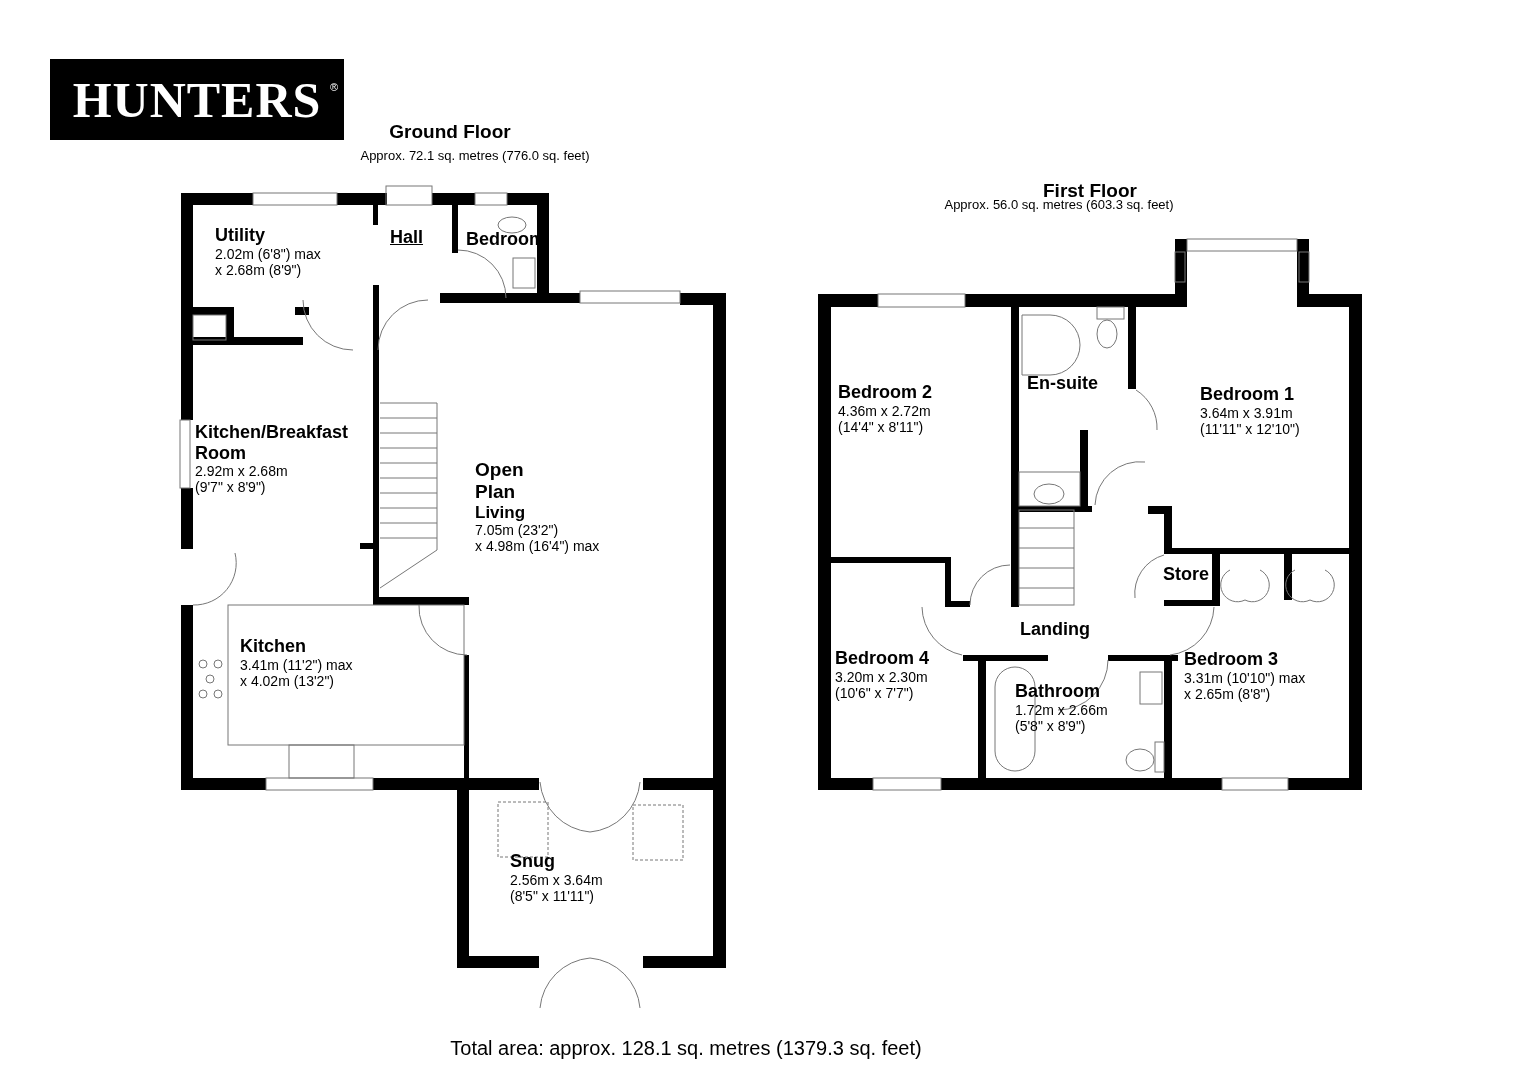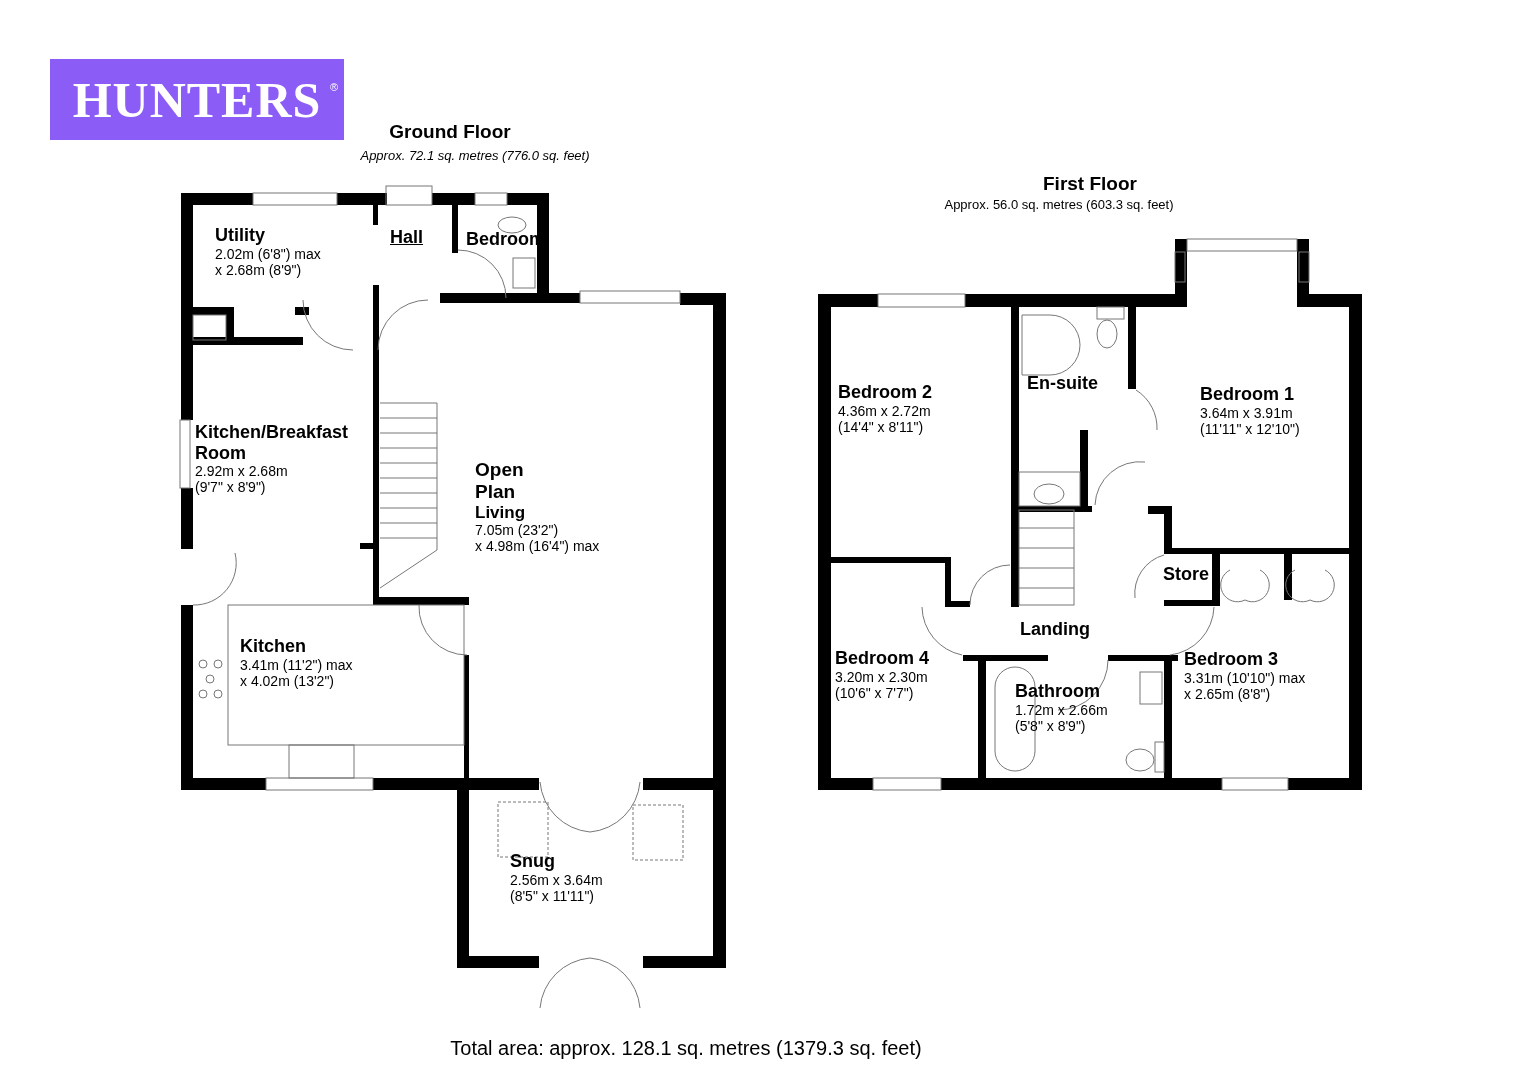--- a/index.html
+++ b/index.html
@@ -1,39 +1,39 @@
 <!DOCTYPE html>
 <html><head>
 <meta charset="utf-8">
 <style>
   html, body { margin:0; padding:0; background:#ffffff; }
   body { width:1528px; height:1080px; position:relative; overflow:hidden; font-family:"Liberation Sans", sans-serif; color:#000; }
-  .logo { position:absolute; left:50px; top:59px; width:294px; height:81px; background:#8b5cf6; display:flex; align-items:center; justify-content:center; }
+  .logo { position:absolute; left:50px; top:59px; width:294px; height:81px; background:#000000; display:flex; align-items:center; justify-content:center; }
   .logo-text { font-family:"Liberation Serif", serif; font-weight:bold; color:#fff; font-size:50px; letter-spacing:1px; }
   .logo-reg { position:absolute; right:6px; top:22px; color:#fff; font-size:11px; }
   .floor-title { position:absolute; font-weight:bold; font-size:19px; text-align:center; }
   .floor-sub { position:absolute; font-size:13px; text-align:center; }
   svg.plan { position:absolute; left:0; top:0; }
   .room { position:absolute; text-align:left; line-height:1.15; }
   .room .name { font-weight:bold; font-size:18px; }
   .room .dim { font-size:14px; }
   .total { position:absolute; left:0; width:1372px; top:1037px; text-align:center; font-size:20px; }
 </style>
 </head>
 <body>
 
 <div class="logo">
   <span class="logo-text">HUNTERS</span>
   <span class="logo-reg">®</span>
 </div>
 
 <div class="floor-title" style="left:300px;width:300px;top:121px;">Ground Floor</div>
-<div class="floor-sub" style="left:300px;width:350px;top:148px;font-style:italic;">Approx. 72.1 sq. metres (776.0 sq. feet)</div>
-
-<div class="floor-title" style="left:940px;width:300px;top:173px;">First Floor</div>
+<div class="floor-sub" style="left:300px;width:350px;top:148px;">Approx. 72.1 sq. metres (776.0 sq. feet)</div>
+
+<div class="floor-title" style="left:940px;width:300px;top:180px;">First Floor</div>
 <div class="floor-sub" style="left:879px;width:360px;top:197px;">Approx. 56.0 sq. metres (603.3 sq. feet)</div>
 
 <svg class="plan" width="1528" height="1080">
   <g fill="#000">
 
     <rect x="181" y="193" width="12" height="597"></rect>
     <rect x="181" y="193" width="72" height="12"></rect>
     <rect x="337" y="193" width="50" height="12"></rect>
     <rect x="432" y="193" width="43" height="12"></rect>
     <rect x="507" y="193" width="42" height="12"></rect>

